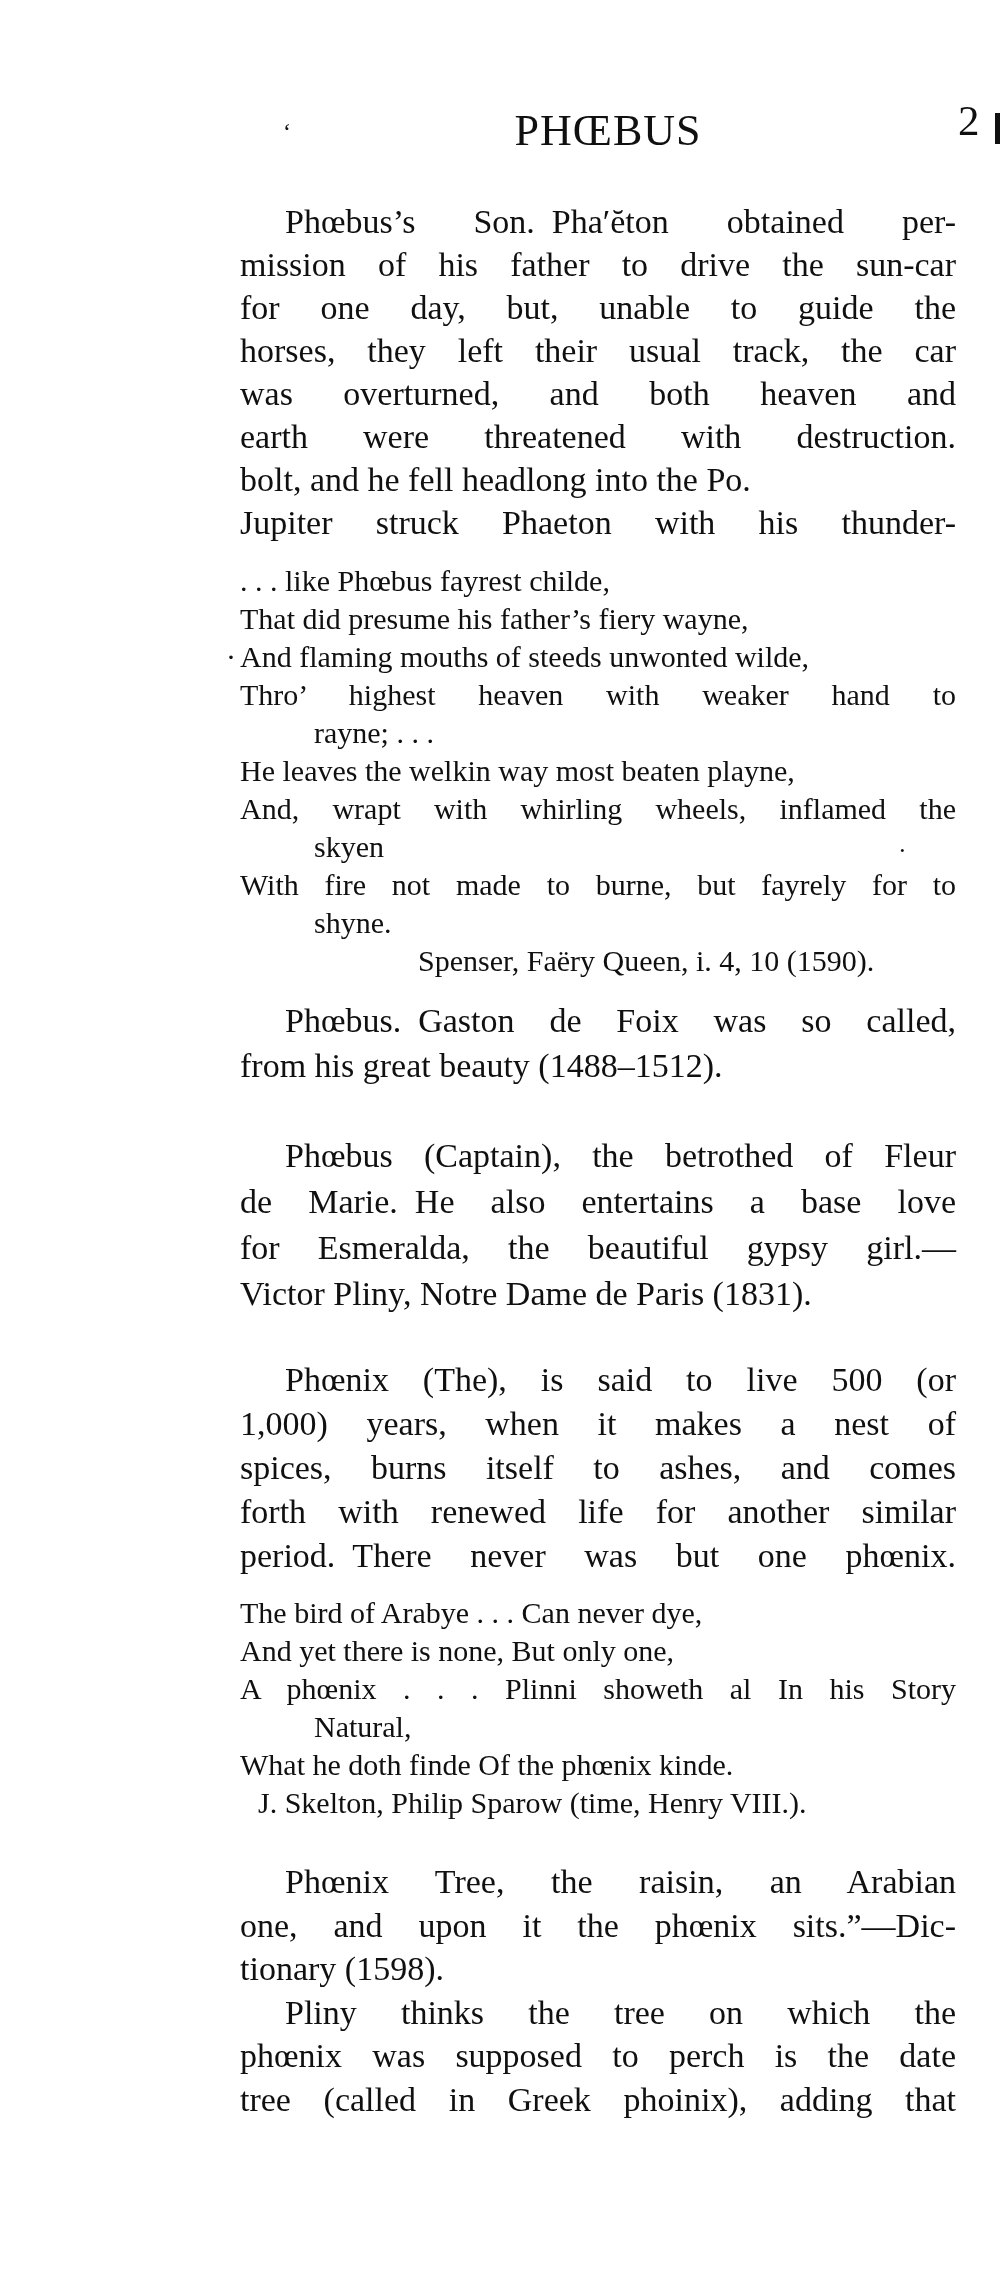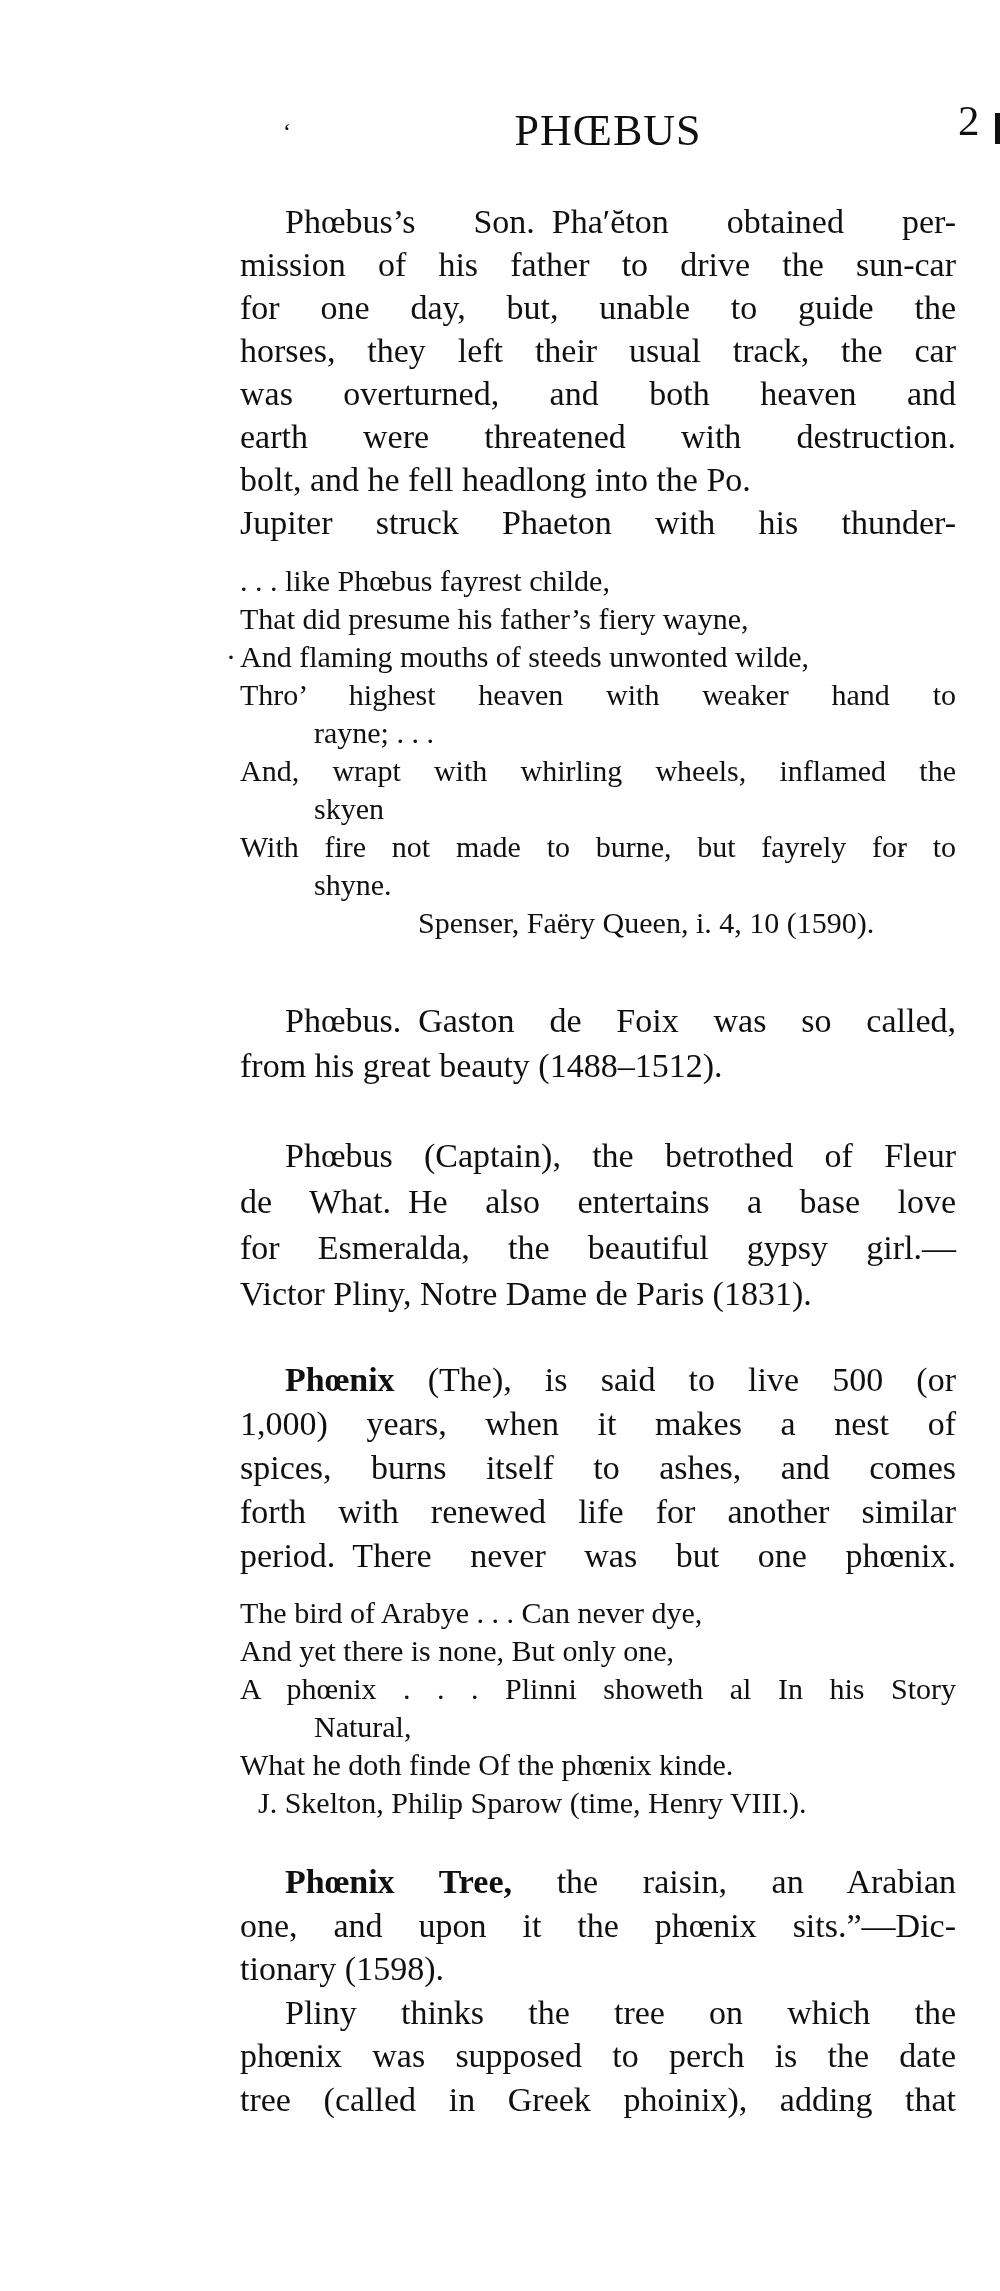--- a/index.html
+++ b/index.html
@@ -11,21 +11,21 @@
     position:absolute;top:105px;left:250px;width:716px;text-align:center;
     font-size:44px;letter-spacing:1px;white-space:nowrap;
   }
   .page-num{position:absolute;top:96px;left:958px;font-size:43px;}
   .page-num-partial{position:absolute;top:113px;left:995px;width:5px;height:31px;background:#101010;}
   .column{position:absolute;left:240px;top:0;width:716px;height:2291px;}
   .block{position:absolute;left:0;width:716px;}
   .line{min-height:1em;}
   .line.j{text-align:justify;text-align-last:justify;-moz-text-align-last:justify;text-justify:inter-word;}
   .it{}
-  .bd{font-weight:700;}
+  .bd{font-weight:400;}
   .speck{position:absolute;line-height:1;color:#101010;}
 </style>
 </head>
 <body>
 
 <div class="page">
   <div class="running-title">PHŒBUS</div>
   <div class="page-num">2</div>
   <div class="page-num-partial"></div>
   <div class="column">
@@ -38,33 +38,34 @@
         <div class="line j"><span>earth were threatened with destruction.</span></div>
         <div class="line"><span>bolt, and he fell headlong into the Po.</span></div>
         <div class="line j"><span>Jupiter struck Phaeton with his thunder-</span></div>
       </div>
       <div class="block poem" style="top: 562px; font-size: 30px; line-height: 38px;">
         <div class="line"><span>. . . like Phœbus fayrest childe,</span></div>
         <div class="line"><span>That did presume his father’s fiery wayne,</span></div>
         <div class="line"><span>And flaming mouths of steeds unwonted wilde,</span></div>
         <div class="line j"><span>Thro’ highest heaven with weaker hand to</span></div>
         <div class="line" style="padding-left: 74px;"><span>rayne; . . .</span></div>
+        <div class="line"><span>He leaves the welkin way most beaten playne,</span></div>
         <div class="line j"><span>And, wrapt with whirling wheels, inflamed the</span></div>
         <div class="line" style="padding-left: 74px;"><span>skyen</span></div>
         <div class="line j"><span>With fire not made to burne, but fayrely for to</span></div>
         <div class="line" style="padding-left: 74px;"><span>shyne.</span></div>
         <div class="line" style="padding-left: 178px;"><span>Spenser, </span><span class="it">Faëry Queen</span><span>, i. 4, 10 (1590).</span></div>
       </div>
       <div class="block paragraph" style="top: 998px; font-size: 34px; line-height: 45px;">
         <div class="line j" style="padding-left: 45px;"><span class="it">Phœbus.</span><span> Gaston de Foix was so called,</span></div>
         <div class="line"><span>from his great beauty (1488–1512).</span></div>
       </div>
       <div class="block paragraph" style="top: 1133px; font-size: 34px; line-height: 46px;">
         <div class="line j" style="padding-left: 45px;"><span class="it">Phœbus</span><span> (</span><span class="it">Captain</span><span>), the betrothed of Fleur</span></div>
-        <div class="line j"><span>de What. He also entertains a base love</span></div>
+        <div class="line j"><span>de Marie. He also entertains a base love</span></div>
         <div class="line j"><span>for Esmeralda, the beautiful gypsy girl.—</span></div>
         <div class="line"><span>Victor Pliny, </span><span class="it">Notre Dame de Paris</span><span> (1831).</span></div>
       </div>
       <div class="block paragraph" style="top: 1358px; font-size: 34px; line-height: 44px;">
         <div class="line j" style="padding-left: 45px;"><span class="bd">Phœnix</span><span> (</span><span class="it">The</span><span>), is said to live 500 (or</span></div>
         <div class="line j"><span>1,000) years, when it makes a nest of</span></div>
         <div class="line j"><span>spices, burns itself to ashes, and comes</span></div>
         <div class="line j"><span>forth with renewed life for another similar</span></div>
         <div class="line j"><span>period. There never was but one phœnix.</span></div>
       </div>

